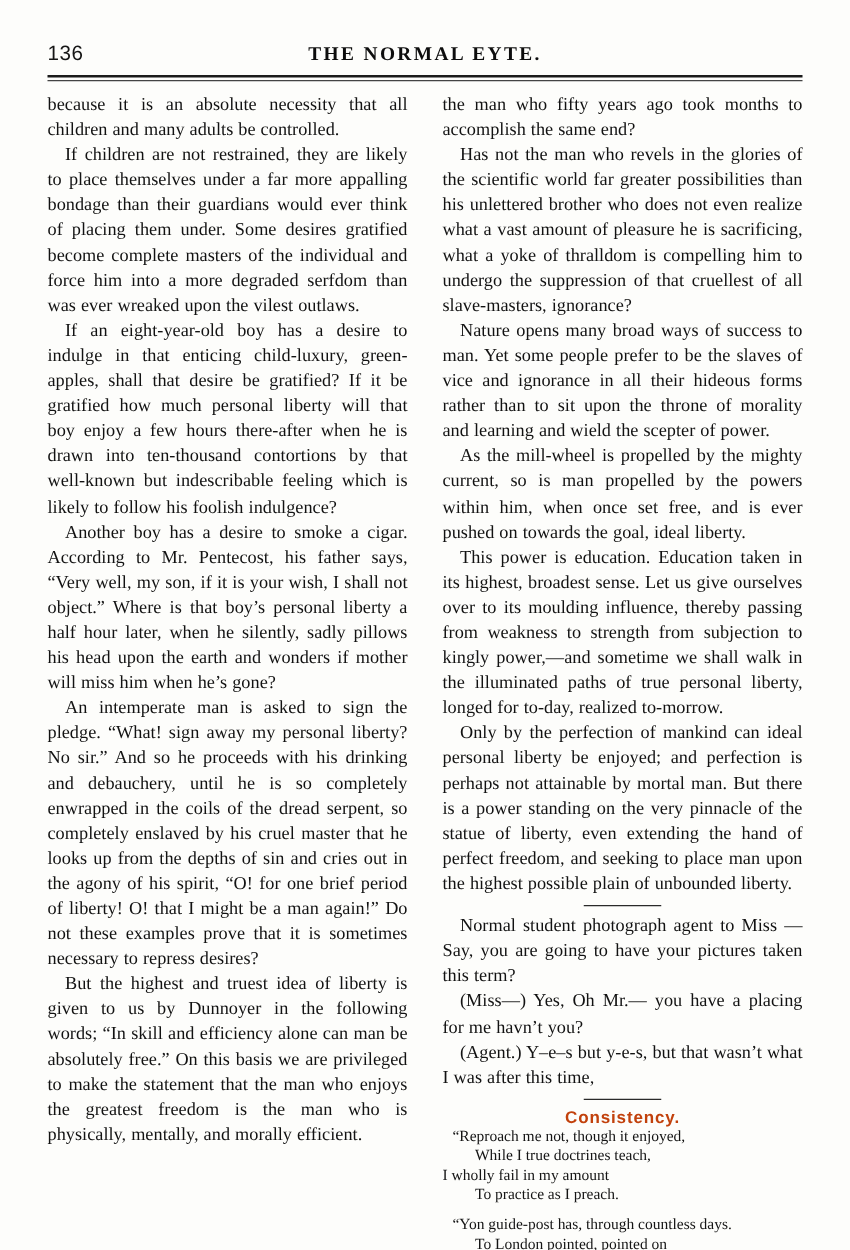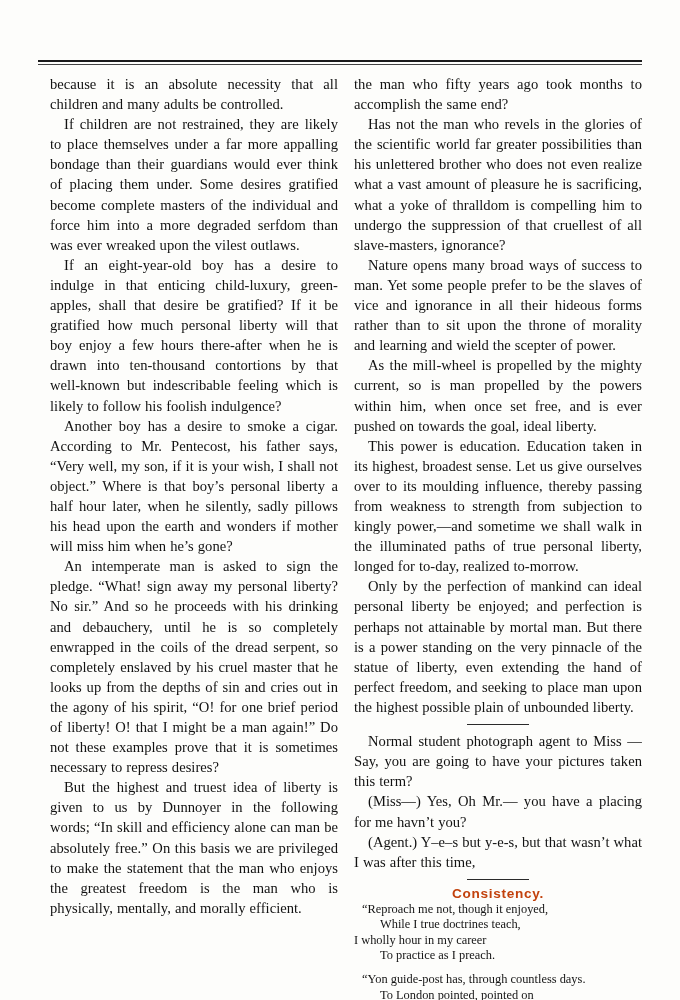--- a/index.html
+++ b/index.html
@@ -64,21 +64,21 @@
     left: 38px;
     top: 74px;
     width: 604px;
     height: 915px;
   }
   .col {
     position: absolute;
     top: 0;
     width: 288px;
   }
-  .col-left  { left: 12px; }
+  .col-left  { left: 0; }
   .col-right { left: 316px; }
 
   p.body {
     margin: 0;
     font-size: 14.6px;
     line-height: 20.1px;
     text-align: justify;
     text-indent: 14px;
     letter-spacing: 0.02px;
     word-spacing: 0.35px;
@@ -118,20 +118,24 @@
   .verse-line { white-space: pre; display: block; }
   .verse-line.indent-0 { padding-left: 8px; }
   .verse-line.indent-1 { padding-left: 26px; }
   .verse-line.indent-2 { padding-left: 0px; }
 </style>
 </head>
 <body>
 
 <div id="page">
 
+  <div id="masthead">
+    <div id="folio">136</div>
+    <div id="journal-title">THE NORMAL EYTE.</div>
+  </div>
   <div class="head-rule thick"></div>
   <div class="head-rule thin"></div>
 
   <div id="columns">
 
     <div class="col col-left">
       <p class="body no-indent">because it is an absolute necessity that all children and many adults be controlled.</p>
       <p class="body">If children are not restrained, they are likely to place themselves under a far more appalling bondage than their guardians would ever think of placing them under. Some desires gratified become complete masters of the individual and force him into a more degraded serfdom than was ever wreaked upon the vilest outlaws.</p>
       <p class="body">If an eight-year-old boy has a desire to indulge in that enticing child-luxury, green-apples, shall that desire be gratified? If it be gratified how much personal liberty will that boy enjoy a few hours there-after when he is drawn into ten-thousand contortions by that well-known but indescribable feeling which is likely to follow his foolish indulgence?</p>
       <p class="body">Another boy has a desire to smoke a cigar. According to Mr. Pentecost, his father says, “Very well, my son, if it is your wish, I shall not object.” Where is that boy’s personal liberty a half hour later, when he silently, sadly pillows his head upon the earth and wonders if mother will miss him when he’s gone?</p>
@@ -153,21 +157,21 @@
       <p class="body">(Miss—) Yes, Oh Mr.— you have a placing for me havn’t you?</p>
       <p class="body">(Agent.) Y–e–s but y-e-s, but that wasn’t what I was after this time,</p>
 
       <div class="sep"></div>
 
       <h2 class="section-title">Consistency.</h2>
 
       <div class="stanza">
         <span class="verse-line indent-0">“Reproach me not, though it enjoyed,</span>
         <span class="verse-line indent-1">While I true doctrines teach,</span>
-        <span class="verse-line indent-2">I wholly hour in my career</span>
+        <span class="verse-line indent-2">I wholly fail in my amount</span>
         <span class="verse-line indent-1">To practice as I preach.</span>
       </div>
 
       <div class="stanza">
         <span class="verse-line indent-0">“Yon guide-post has, through countless days.</span>
         <span class="verse-line indent-1">To London pointed, pointed on</span>
 
       </div>
 
     </div>

